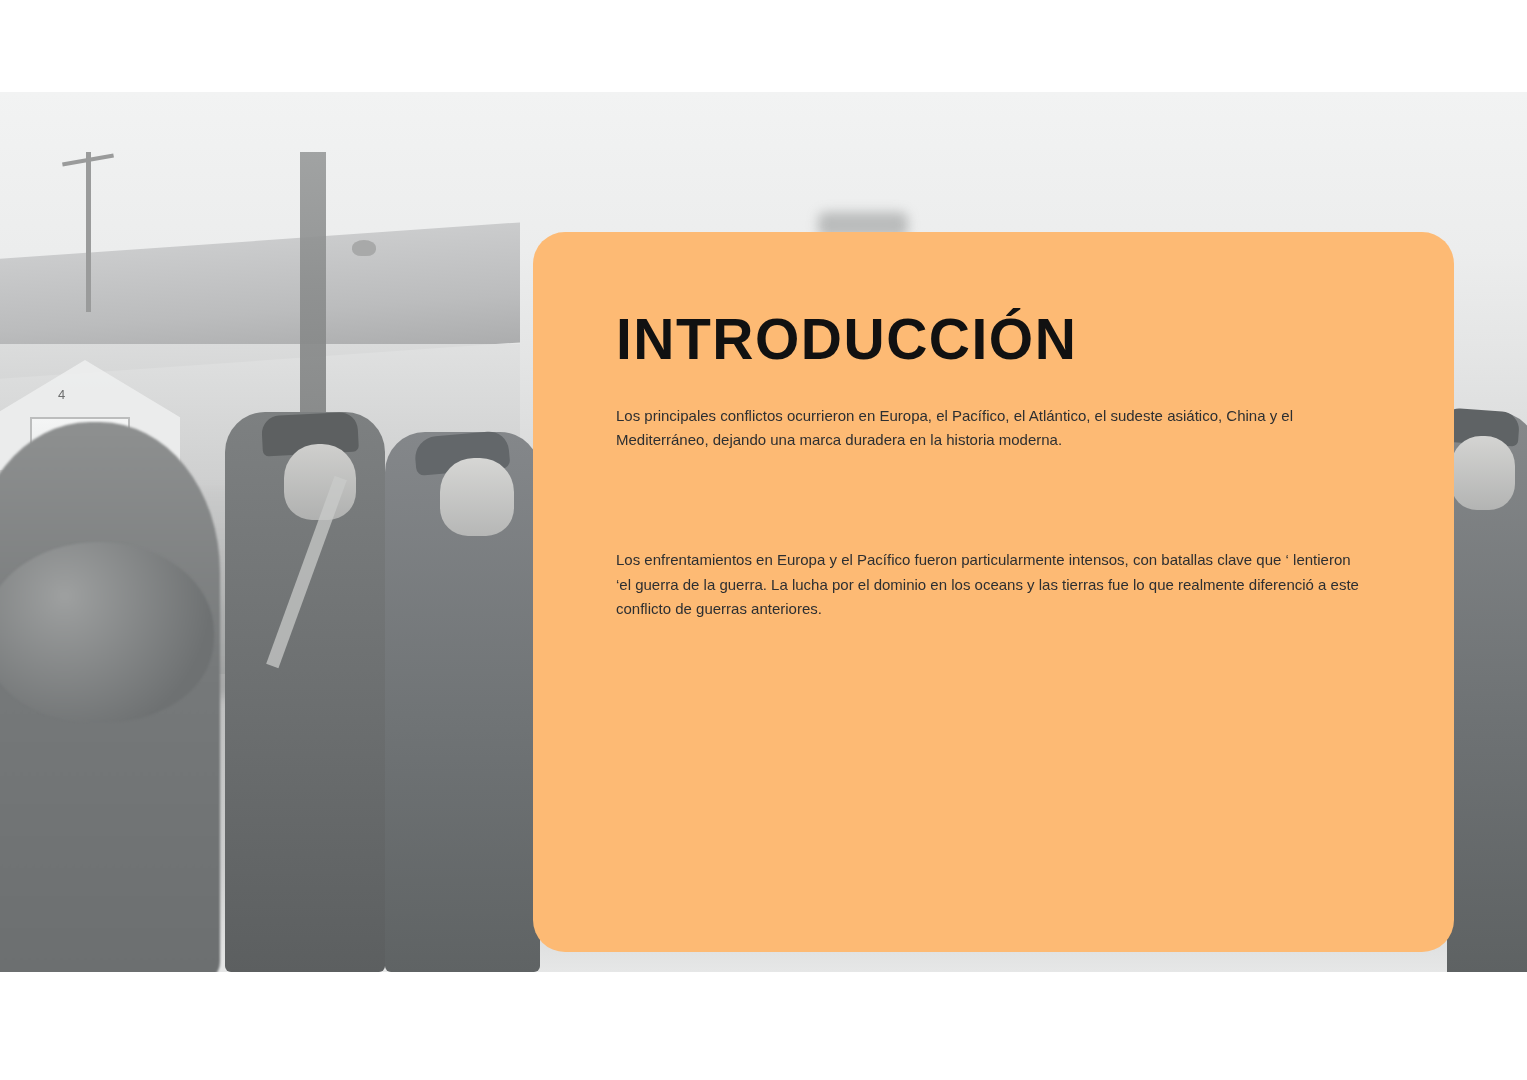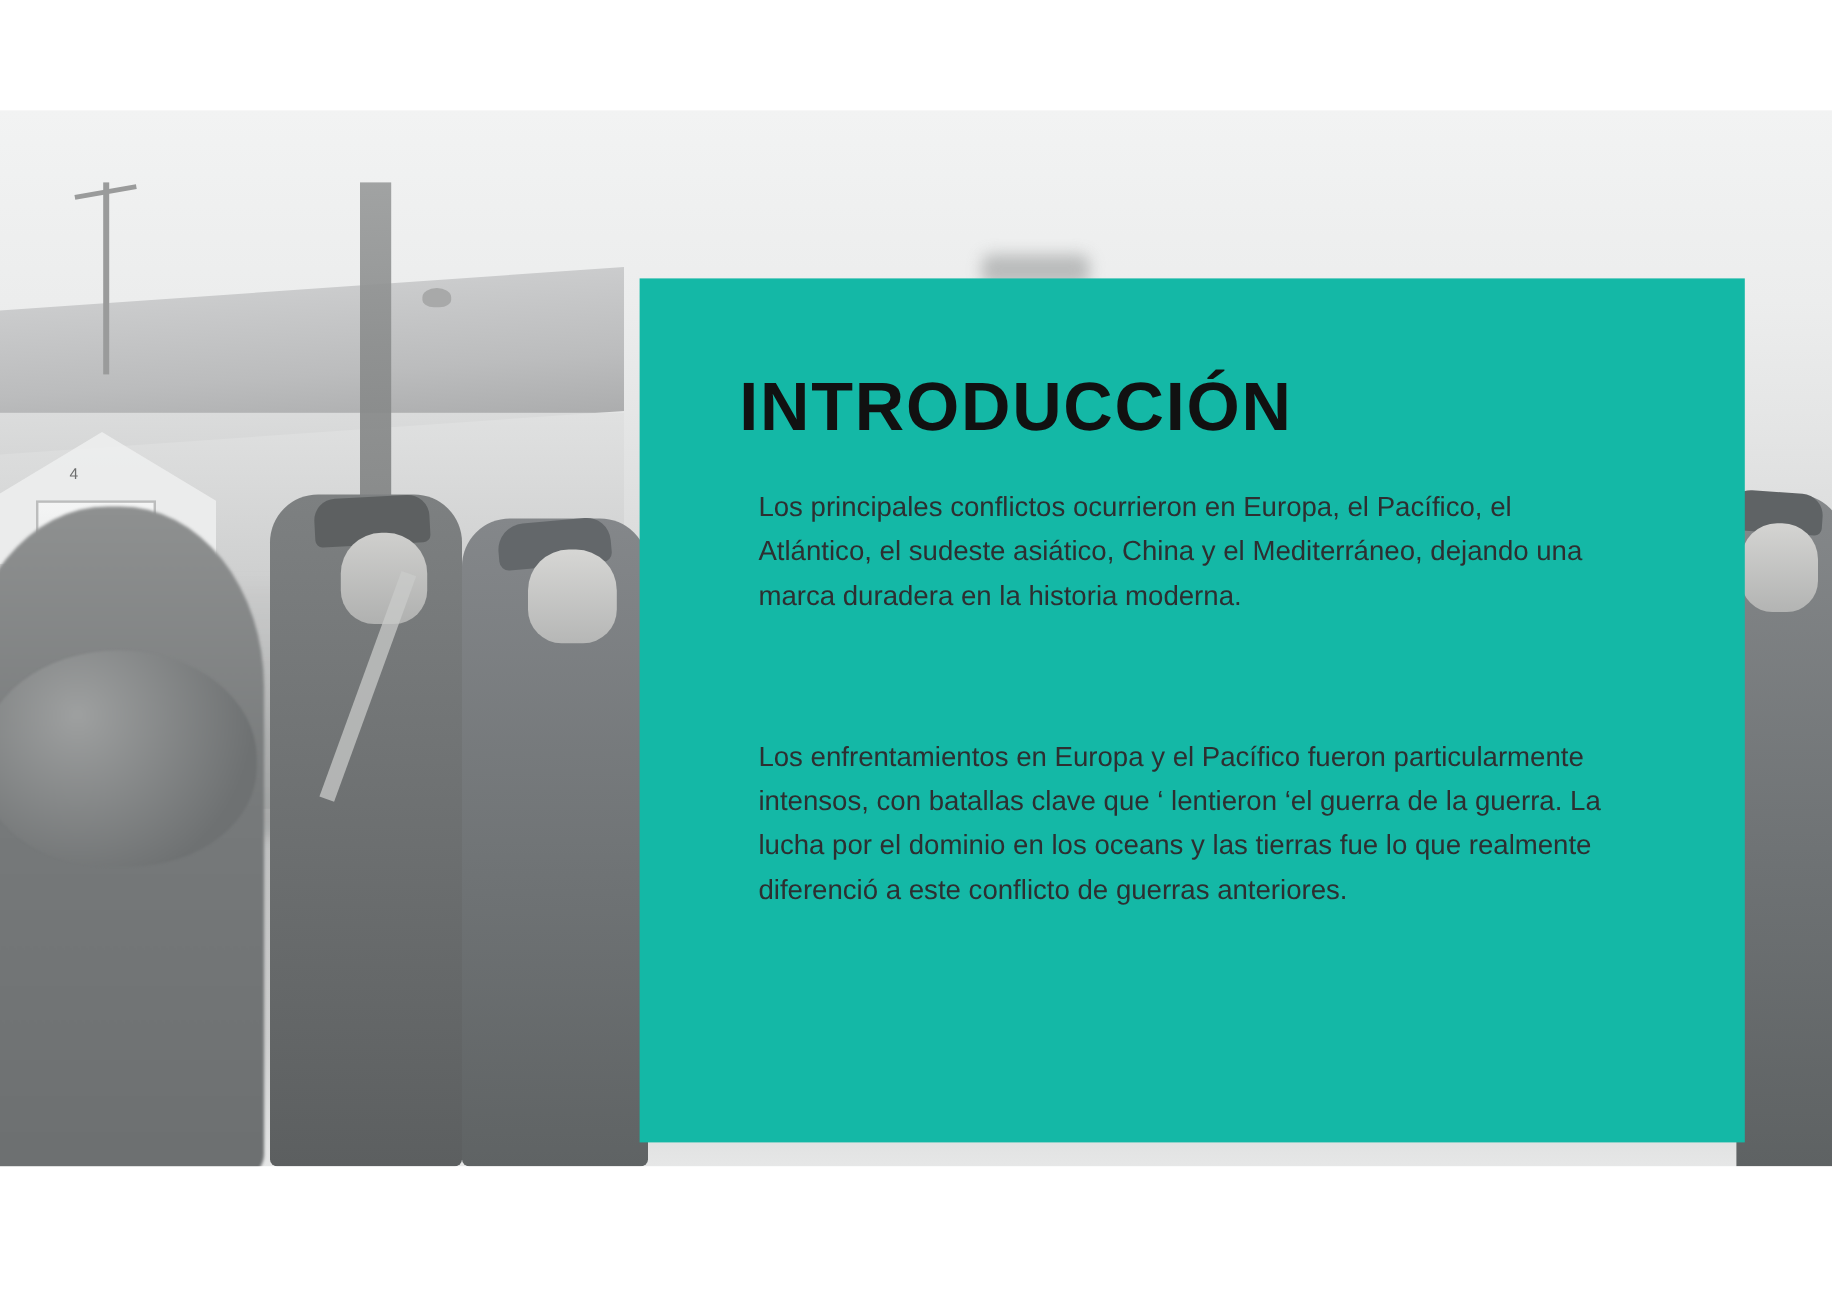--- a/index.html
+++ b/index.html
@@ -299,43 +299,44 @@
   .band-top { top: 0; height: 92px; }
   .band-bottom { bottom: 0; height: 108px; }
 
   
   .card {
     position: absolute;
     left: 533px;
     top: 232px;
     width: 921px;
     height: 720px;
-    background: #14b8a6;
+    background: #fdba74;
+    border-radius: 32px;
   }
 
   .card-inner {
     padding: 78px 90px 0 83px;
   }
 
   .title {
     font-family: "Liberation Sans", sans-serif;
     font-size: 57px;
     font-weight: 700;
     letter-spacing: 1.5px;
     color: #111111;
     margin: 0 0 34px 0;
     line-height: 1.05;
   }
 
   .para {
     font-family: "Liberation Sans", sans-serif;
-    font-size: 23px;
+    font-size: 15px;
     line-height: 1.62;
     color: #2d2f31;
-    margin: 16px;
+    margin: 0;
     max-width: 745px;
   }
 
   .para + .para {
     margin-top: 96px;
   }
 </style>
 </head>
 <body>
 

